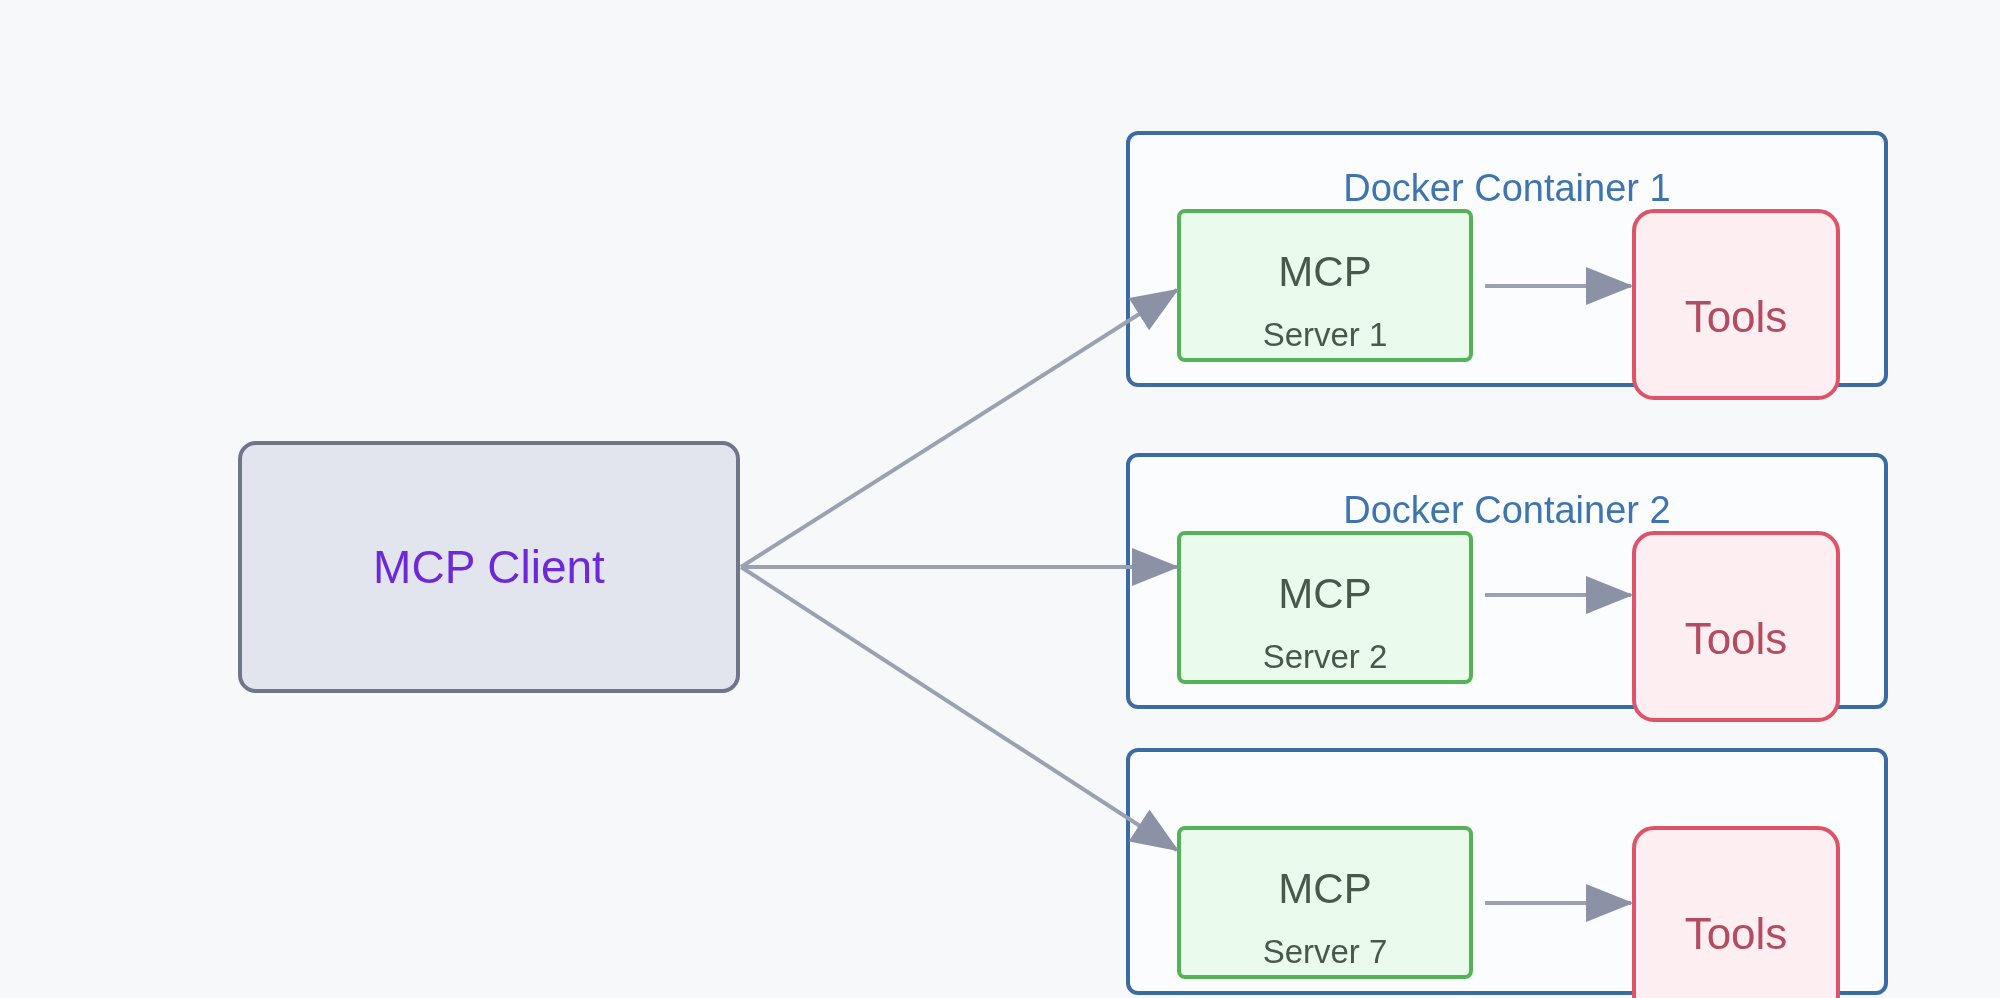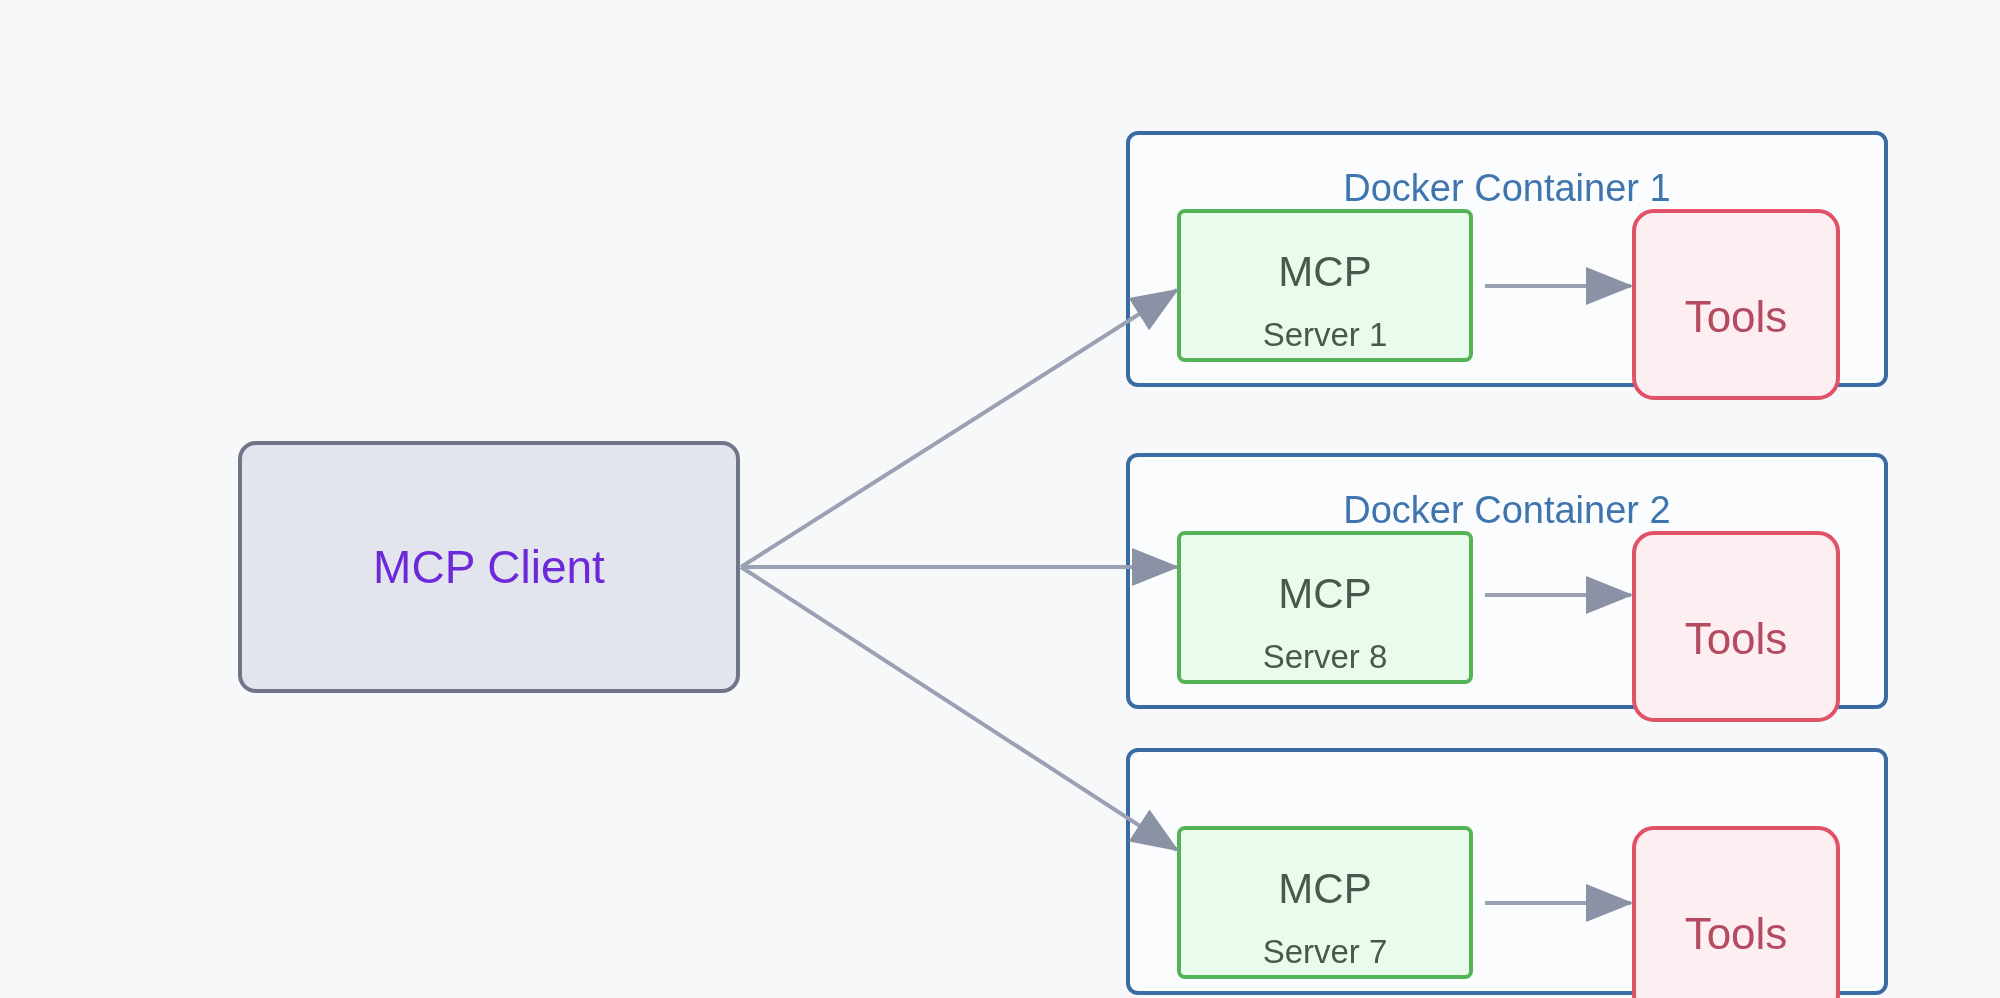--- a/index.html
+++ b/index.html
@@ -128,21 +128,21 @@
     </div>
     <div class="tools-node">
       <span>Tools</span>
     </div>
   </div>
 
   <div class="container-box container-2">
     <div class="container-title">Docker Container 2</div>
     <div class="server-node">
       <div class="server-line1">MCP</div>
-      <div class="server-line2">Server 8</div>
+      <div class="server-line2">Server 2</div>
     </div>
     <div class="tools-node">
       <span>Tools</span>
     </div>
   </div>
 
   <div class="container-box container-3">
     <div class="server-node">
       <div class="server-line1">MCP</div>
       <div class="server-line2">Server 7</div>

